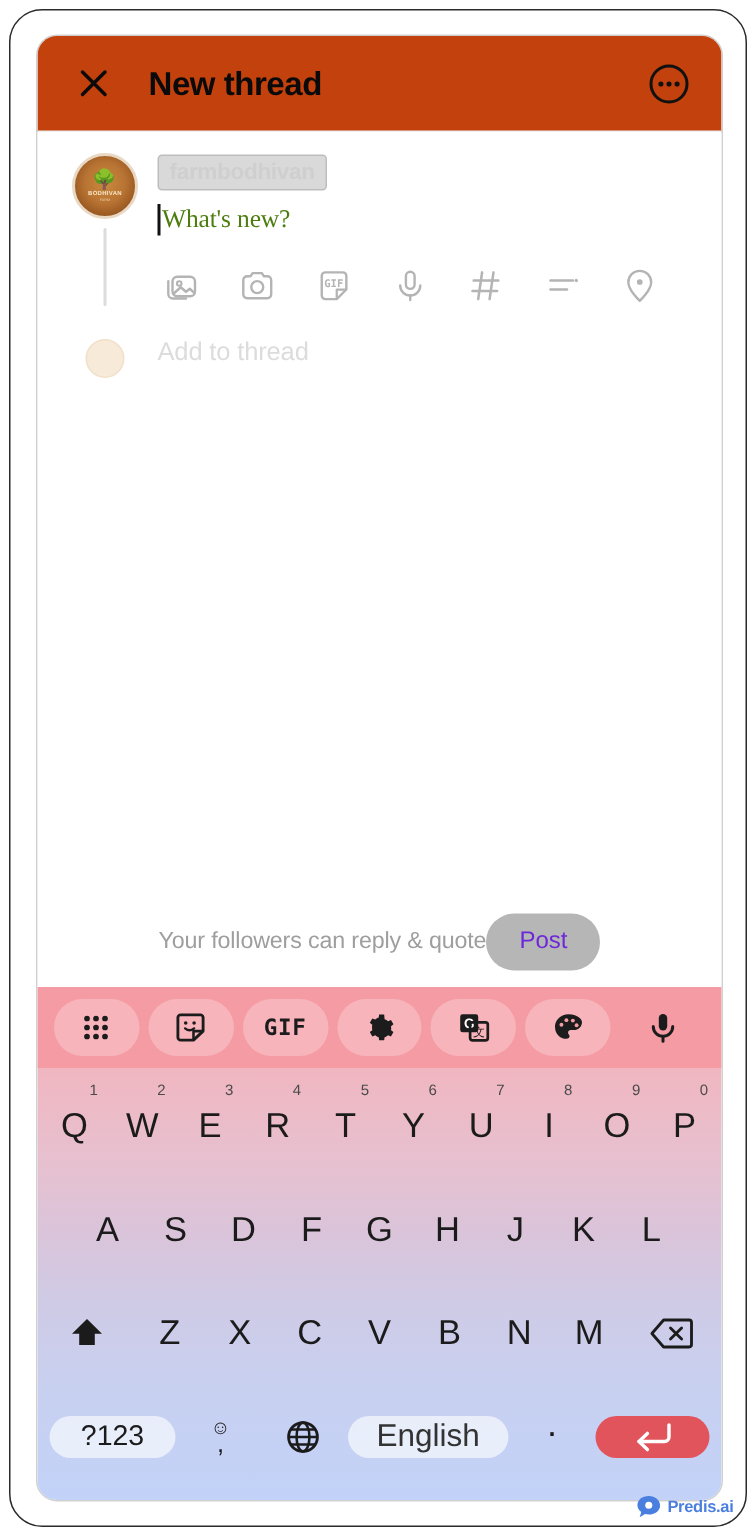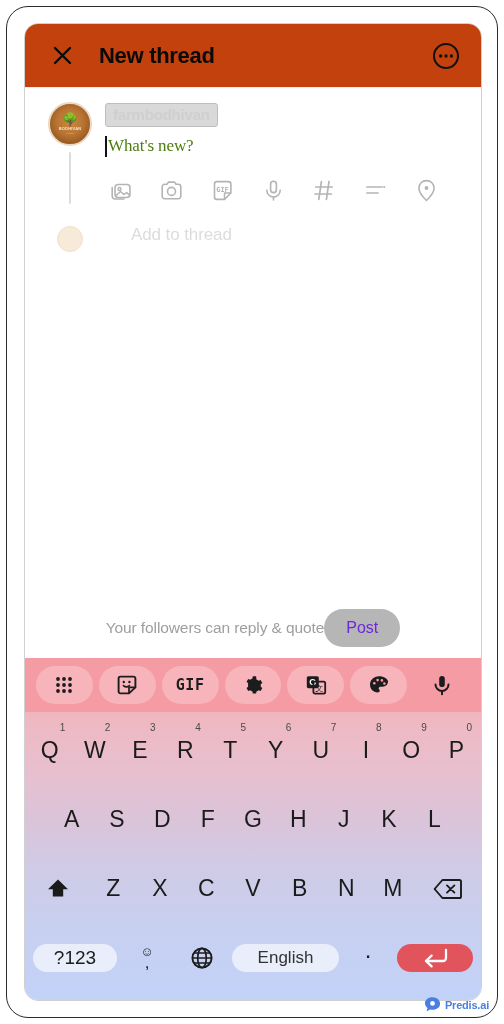--- a/index.html
+++ b/index.html
@@ -171,21 +171,20 @@
     width: 26px; height: 26px;
     display: flex; align-items: center; justify-content: center;
     cursor: pointer;
     color: #b4b4b4;
   }
   .add-thread-row {
     display: flex;
     align-items: center;
     padding: 0 18px;
     margin-top: 12px;
-    gap: 26px;
   }
   .add-thread-col {
     width: 54px; flex: 0 0 54px;
     display: flex; justify-content: center;
   }
   .add-thread-label {
     font-size: 17px;
     color: #dcdcdc;
     padding-left: 8px;
     letter-spacing: -0.1px;
@@ -312,21 +311,21 @@
     flex-direction: column;
     background: transparent;
   }
   .bkey.globe {
     flex: 0 0 50px;
     background: transparent;
   }
   .bkey.space {
     flex: 1;
     background: rgba(255,255,255,0.62);
-    font-size: 17px;
+    font-size: 21px;
     color: #333333;
   }
   .bkey.period {
     flex: 0 0 48px;
     background: transparent;
     font-size: 24px;
     align-items: flex-end;
     padding-bottom: 8px;
   }
   .bkey.enter {

